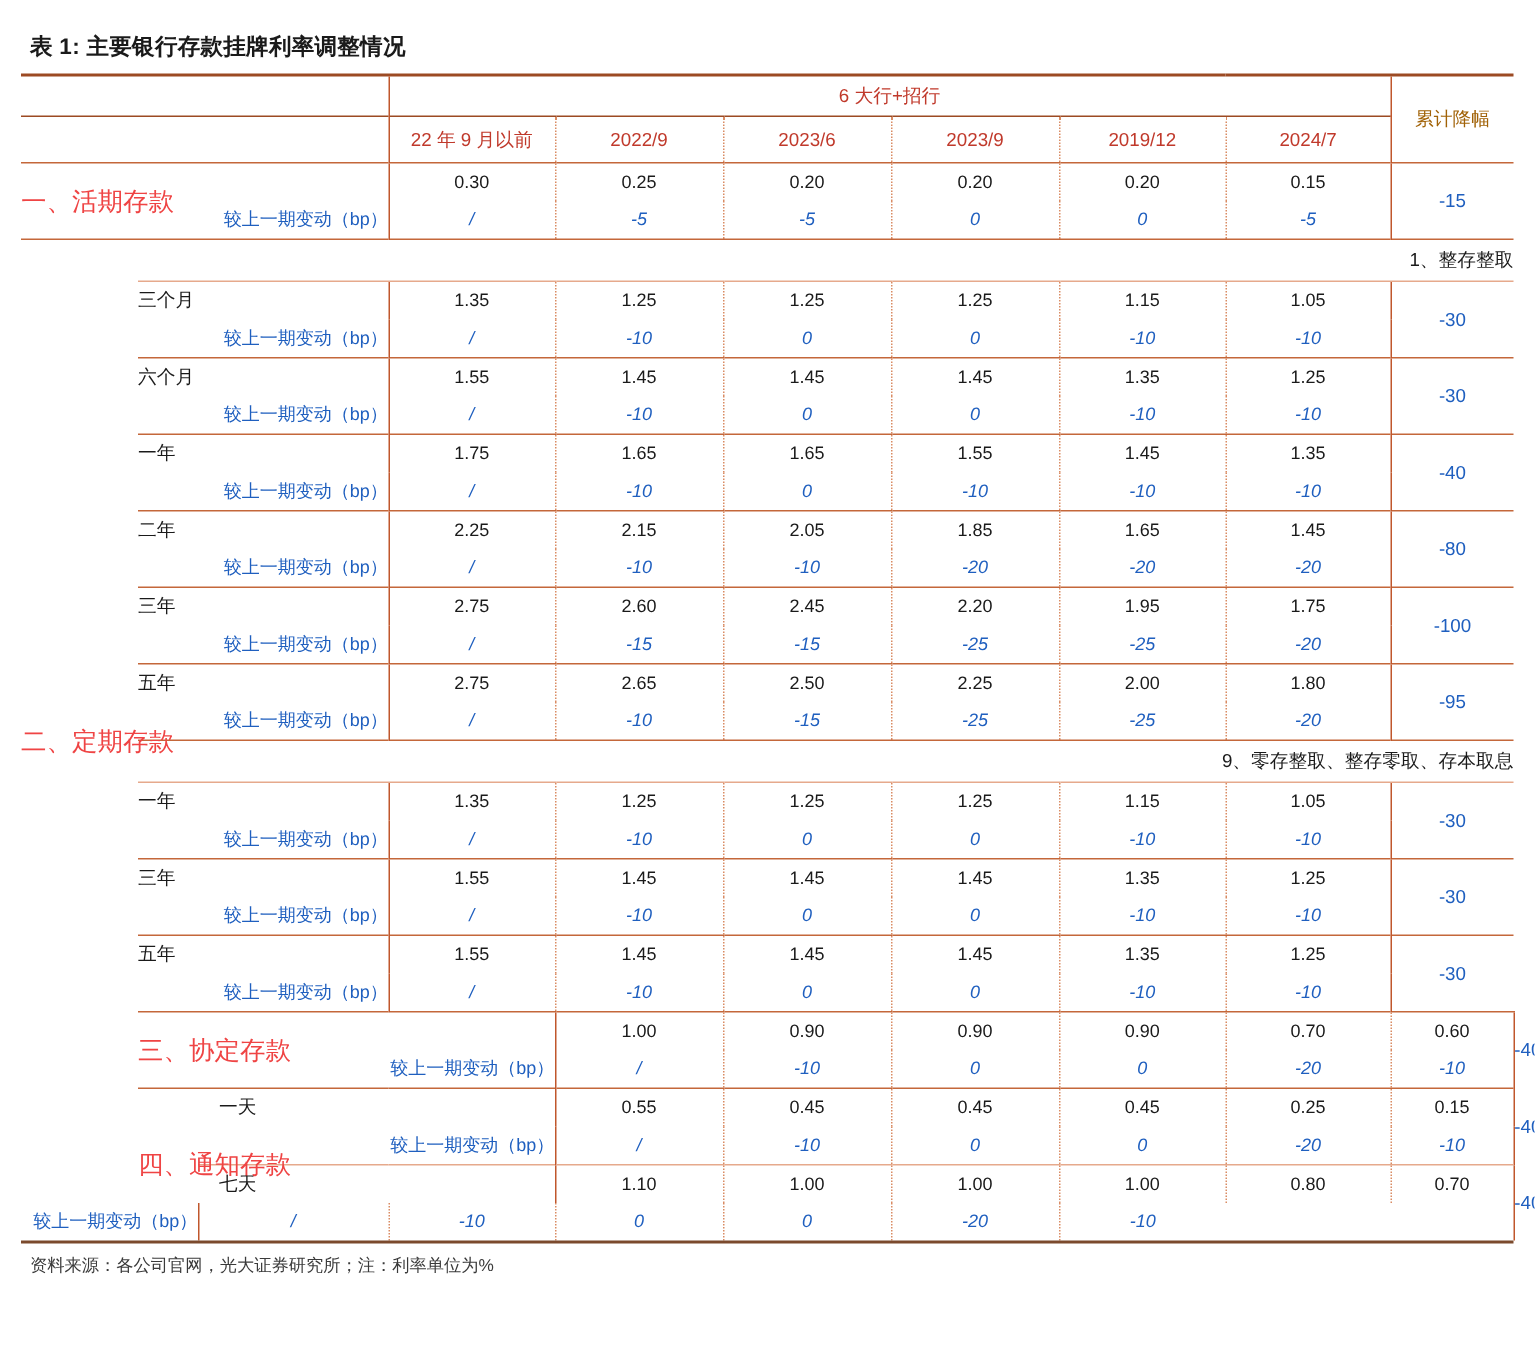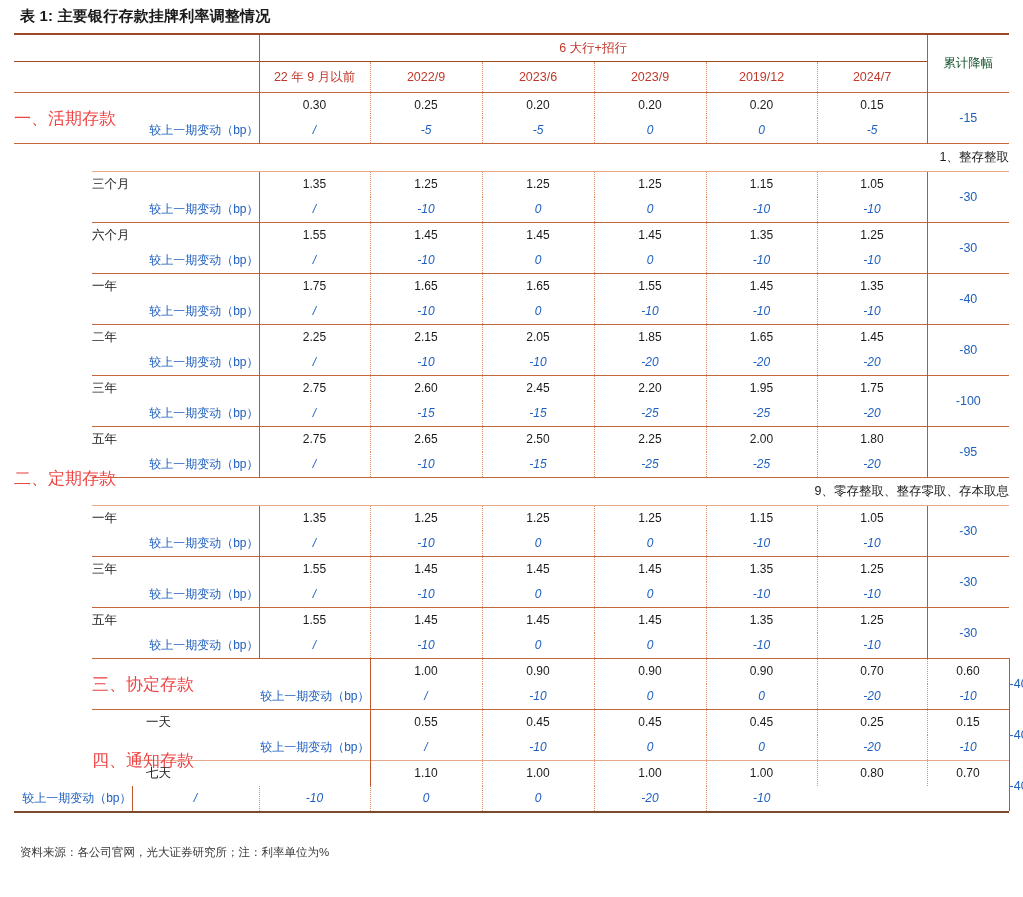--- a/index.html
+++ b/index.html
@@ -12,21 +12,21 @@
     height: 897px;
     font-family: "Liberation Sans", "DejaVu Sans", sans-serif;
     color: #231f20;
     overflow: hidden;
   }
   .page {
     position: relative;
     width: 1023px;
     height: 790px;
     box-sizing: border-box;
-    padding: 0 14px;
+    padding: 16px 14px;
   }
 
   
   .title {
     font-size: 15px;
     font-weight: bold;
     color: #1a1a1a;
     letter-spacing: 0.2px;
     padding: 6px 0 7px 6px;
     line-height: 20px;
@@ -65,21 +65,21 @@
   .hdr-col {
     color: #c0392b;
     font-weight: bold;
     font-size: 12.5px;
     text-align: center;
     height: 30px;
     line-height: 30px;
     white-space: nowrap;
   }
   .hdr-cum {
-    color: #14532d;
+    color: #a16207;
     font-weight: bold;
     font-size: 12.5px;
     text-align: center;
     white-space: nowrap;
   }
 
   
   .vl-heavy { border-left: 1.6px solid #c0572c; }
   .vl-dot   { border-left: 1px dotted #d98b63; }
 
@@ -144,21 +144,20 @@
     white-space: nowrap;
   }
 
   
   .footnote {
     font-size: 11.5px;
     color: #3a3a3a;
     padding: 7px 0 0 6px;
     white-space: nowrap;
     line-height: 16px;
-    margin-top: 24px;
   }
   .foot-rule {
     width: 995px;
     border-top: 2.2px solid #7b4a2d;
   }
 </style>
 </head>
 <body>
 
 <div class="page">

